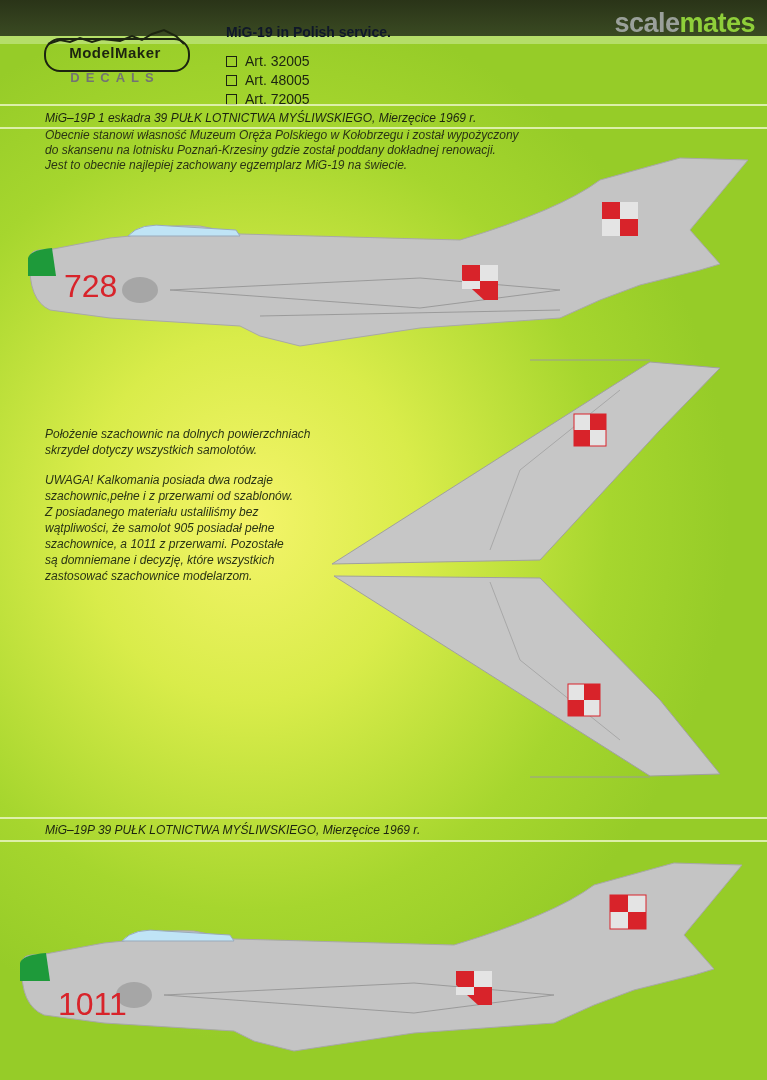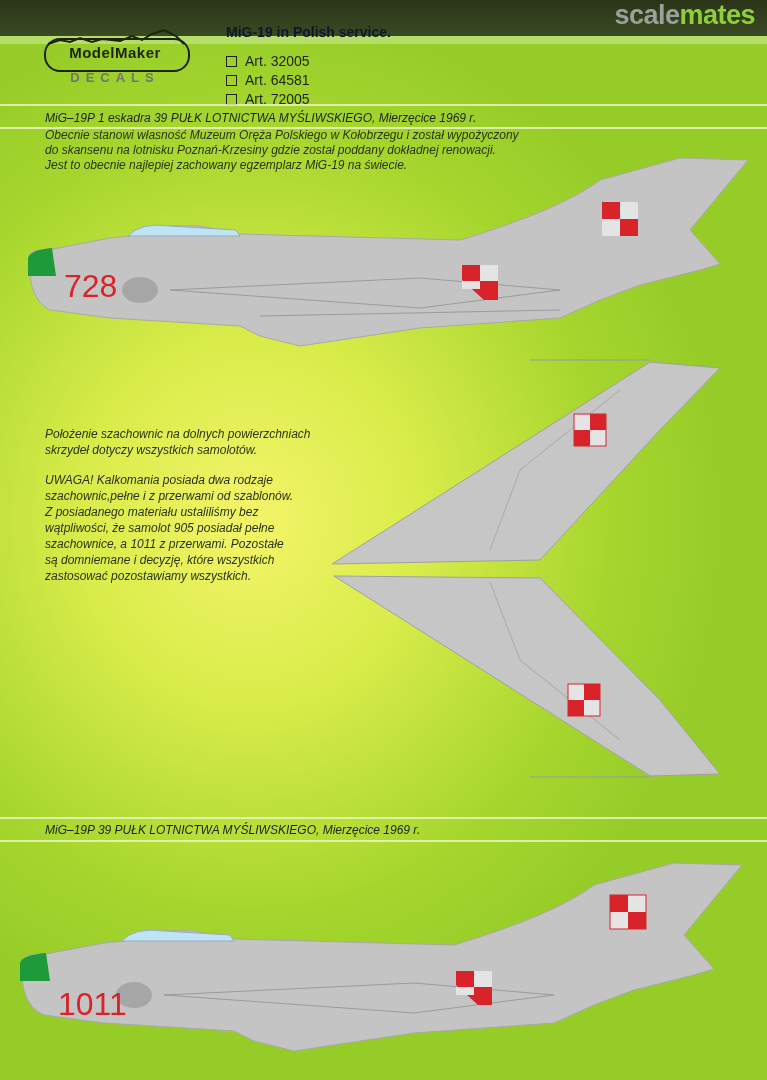--- a/index.html
+++ b/index.html
@@ -1,20 +1,20 @@
 <!DOCTYPE html>
 <html><head>
 <meta charset="utf-8">
 <style>
   html,body{margin:0;padding:0;}
   body{width:767px;height:1080px;overflow:hidden;position:relative;
     font-family:"Liberation Sans",sans-serif;
     background:radial-gradient(ellipse 480px 520px at 250px 520px,#f4f46a 0%,#d9ec4a 35%,#a6d62e 75%,#96cc28 100%);}
   .topbar{position:absolute;left:0;top:0;width:767px;height:36px;background:linear-gradient(#2a3418,#3a4a22);}
-  .brand{position:absolute;right:12px;top:0;font-size:27px;font-weight:bold;letter-spacing:-0.5px;}
+  .brand{position:absolute;right:12px;top:8px;font-size:27px;font-weight:bold;letter-spacing:-0.5px;}
   .brand .a{color:#9aa09a;} .brand .b{color:#8fcf3a;}
   .hdrband{position:absolute;left:0;top:36px;width:767px;height:8px;background:#b8e070;opacity:.9;}
   .logo{position:absolute;left:40px;top:26px;width:150px;height:60px;}
   .logo .box{position:absolute;left:4px;top:12px;width:142px;height:30px;border:2px solid #1c2410;border-radius:16px;}
   .logo .mm{position:absolute;left:0;top:18px;width:150px;text-align:center;font-size:15px;font-weight:bold;color:#1c2410;letter-spacing:.5px;}
   .logo .dc{position:absolute;left:0;top:44px;width:150px;text-align:center;font-size:13px;font-weight:bold;color:#737373;letter-spacing:6px;}
   .title{position:absolute;left:226px;top:24px;font-size:14px;font-weight:bold;color:#0f172a;}
   .arts{position:absolute;left:226px;top:52px;font-size:14px;color:#1c2410;line-height:19px;}
   .arts .row{display:flex;align-items:center;gap:8px;}
   .chk{width:9px;height:9px;border:1px solid #1c2410;}
@@ -41,21 +41,21 @@
 </div>
 
 <div class="title">MiG-19 in Polish service.</div>
 <div class="arts">
   <div class="row">
       <span class="chk"></span>
       <span>Art. 32005</span>
     </div>
   <div class="row">
       <span class="chk"></span>
-      <span>Art. 64581</span>
+      <span>Art. 48005</span>
     </div>
   <div class="row">
       <span class="chk"></span>
       <span>Art. 72005</span>
     </div>
 </div>
 
 <div class="rule" style="top:104px"></div>
 <div class="txt hd" style="left:45px;top:111px">MiG–19P 1 eskadra 39 PUŁK LOTNICTWA MYŚLIWSKIEGO, Mierzęcice 1969 r.</div>
 <div class="rule" style="top:127px"></div>
@@ -88,21 +88,21 @@
 <div class="reg" style="left:45px;top:409px">
   <div>Położenie szachownic na dolnych powierzchniach</div>
   <div>skrzydeł dotyczy wszystkich samolotów.</div>
   <div style="height:14px"></div>
   <div>UWAGA! Kalkomania posiada dwa rodzaje</div>
   <div> szachownic,pełne i z przerwami od szablonów.</div>
   <div>Z posiadanego materiału ustaliliśmy bez</div>
   <div>wątpliwości, że samolot 905 posiadał pełne</div>
   <div>szachownice, a 1011 z przerwami. Pozostałe</div>
   <div>są domniemane i decyzję, które wszystkich</div>
-  <div>zastosować pozostawiamy wszystkich.</div>
+  <div>zastosować szachownice modelarzom.</div>
 </div>
 
 <svg width="420" height="440" style="left:320px;top:350px">
   <path d="M12 214 L330 12 L400 18 L340 80 L220 210 Z" fill="#c6c6c6" stroke="#a0a0a0"></path>
   <path d="M14 226 L220 228 L340 350 L400 424 L330 426 Z" fill="#c6c6c6" stroke="#a0a0a0"></path>
   <line x1="210" y1="10" x2="330" y2="10" stroke="#9a9a9a"></line>
   <line x1="210" y1="427" x2="330" y2="427" stroke="#9a9a9a"></line>
   <path d="M170 200 L200 120 L300 40" fill="none" stroke="#a8a8a8"></path>
   <path d="M170 232 L200 310 L300 390" fill="none" stroke="#a8a8a8"></path>
   <g>

